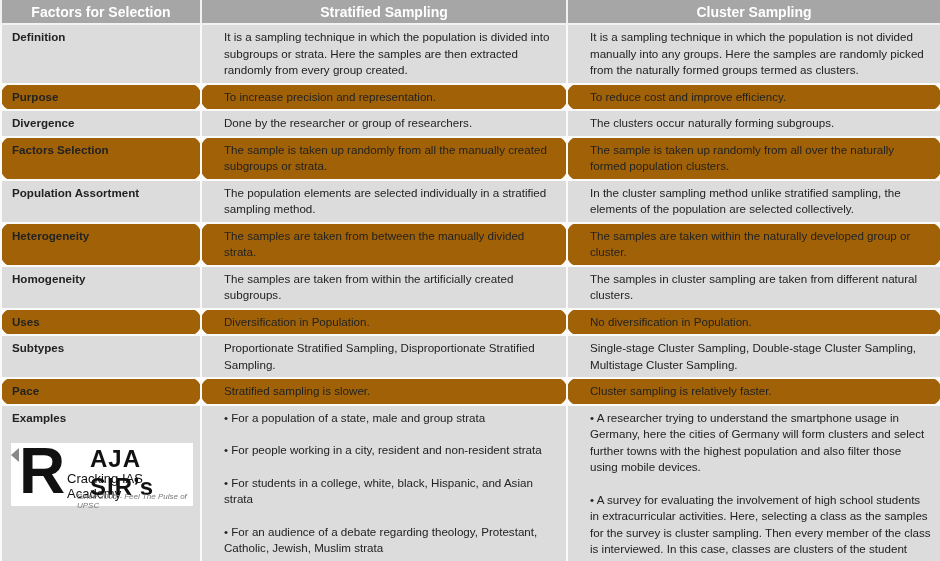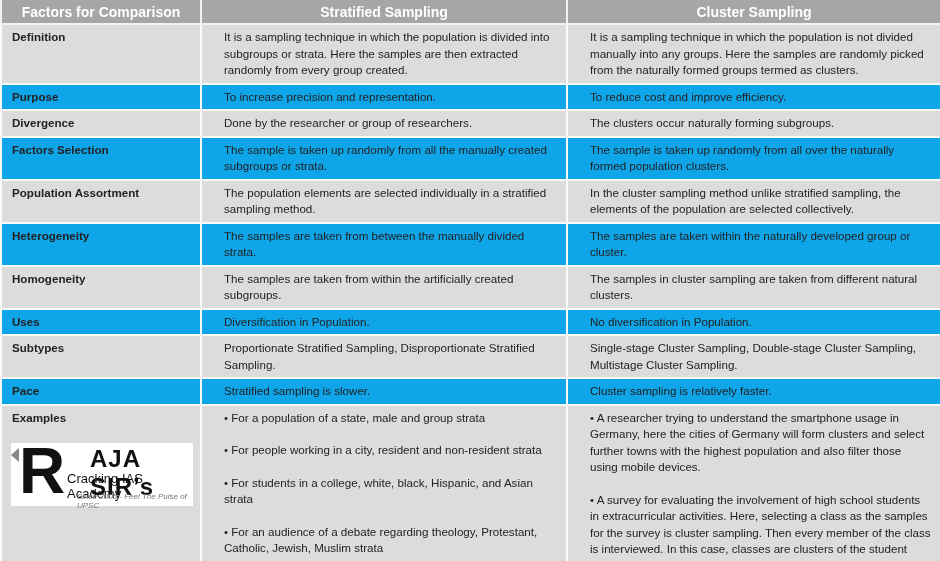--- a/index.html
+++ b/index.html
@@ -6,41 +6,41 @@
   body { width:940px; height:561px; overflow:hidden; background:#fff;
          font-family:"Liberation Sans", sans-serif; color:#222; }
   table { border-collapse:collapse; width:940px; table-layout:fixed; }
   th { background:#a6a6a6; color:#fff; font-weight:bold; font-size:14px;
        height:23px; padding:0; border:2px solid #f2f2f2; border-top:0; }
   th.c0 { width:198px; } th.c1 { width:364px; } th.c2 { width:372px; }
   td { font-size:11.6px; line-height:16.5px; vertical-align:top;
        padding:4px 8px 4px 22px; border:2px solid #fafafa; }
   td.f { font-weight:bold; padding-left:10px; }
   tr.odd td { background:#dcdcdc; }
-  tr.even td { background:#0ea5e9; }
+  tr.even td { background:#a16207;border-radius:11px; }
   .ex p { margin:0 0 16px 0; }
   .logo { position:absolute; left:11px; top:443px; width:182px; height:63px;
           background:#fff; }
   .logo .arrow { position:absolute; left:0; top:5px; width:0; height:0;
           border-top:7px solid transparent; border-bottom:7px solid transparent;
           border-right:8px solid #888; }
   .logo .R { position:absolute; left:8px; top:-4px; font:bold 64px "Liberation Sans", sans-serif;
           color:#111; line-height:64px; }
   .logo .t1 { position:absolute; left:50px; top:2px; font:bold 24px "Liberation Sans", sans-serif;
           color:#111; letter-spacing:1px;margin-left:29px; }
   .logo .t2 { position:absolute; left:56px; top:28px; font:13px "Liberation Sans", sans-serif; color:#111; }
   .logo .t3 { position:absolute; left:66px; top:49px; font:italic 8px "Liberation Sans", sans-serif; color:#777; }
 </style>
 </head>
 <body>
 
 <table>
   <thead>
     <tr>
-      <th class="c0">Factors for Comparison</th>
+      <th class="c0">Factors for Selection</th>
       <th class="c1">Stratified Sampling</th>
       <th class="c2">Cluster Sampling</th>
     </tr>
   </thead>
   <tbody id="tbody">
     <tr class="odd">
         <td class="f">Definition</td>
         <td>It is a sampling technique in which the population is divided into  subgroups or strata. Here the samples are then extracted randomly from every group created.</td>
         <td>It is a sampling technique in which the population is not divided manually into any groups. Here the samples are randomly picked from the naturally formed groups termed as clusters.</td>
       </tr>

